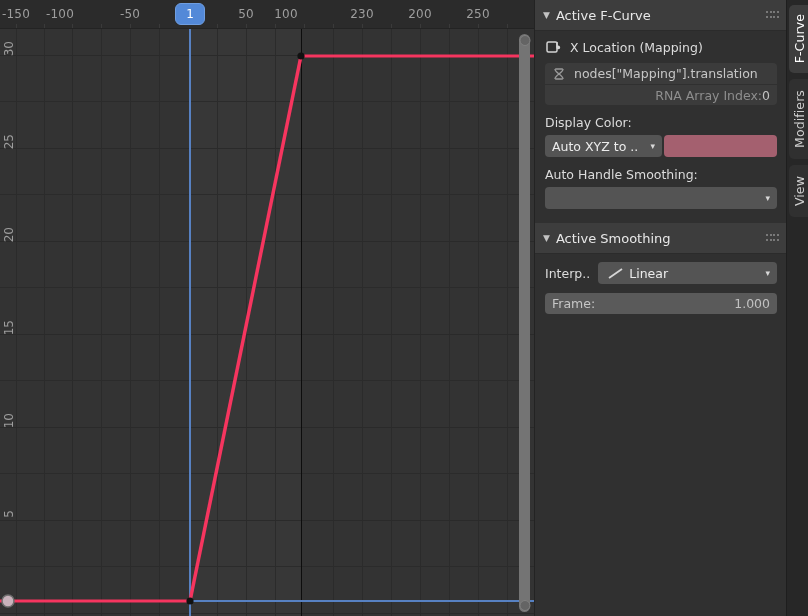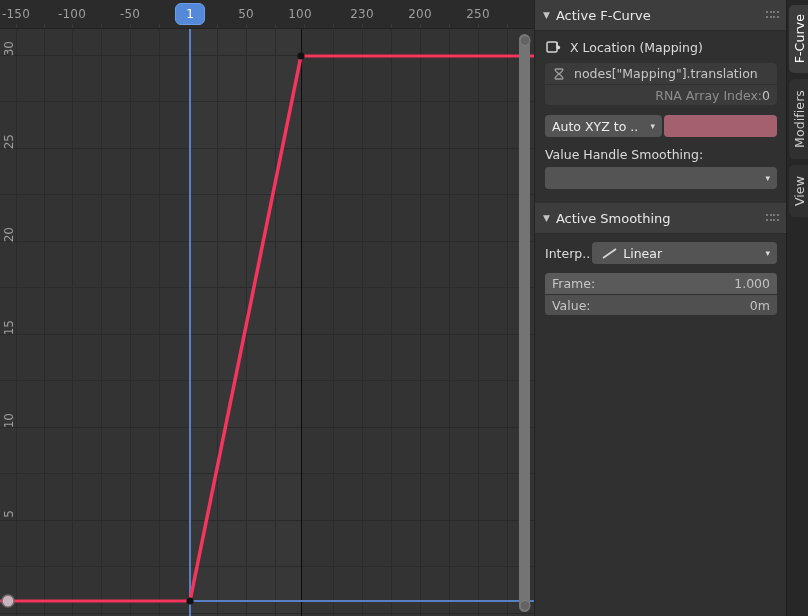--- a/index.html
+++ b/index.html
@@ -282,21 +282,21 @@
   .row2 { display: flex; gap: 2px; margin-bottom: 10px; }
   .color-swatch {
     flex: 1;
     height: 22px;
     border-radius: 4px;
     background: #a4606f;
   }
   .inline-row {
     display: flex;
     align-items: center;
-    gap: 2px;
+    gap: 8px;
     margin-bottom: 9px;
   }
   .inline-label {
     font-size: 12.5px;
     color: #dcdcdc;
     white-space: nowrap;
   }
   .interp-icon {
     width: 22px;
     height: 16px;
@@ -425,24 +425,24 @@
       <div class="ruler-minor" style="left:304px"></div>
       <div class="ruler-minor" style="left:333px"></div>
       <div class="ruler-minor" style="left:362px"></div>
       <div class="ruler-minor" style="left:391px"></div>
       <div class="ruler-minor" style="left:420px"></div>
       <div class="ruler-minor" style="left:449px"></div>
       <div class="ruler-minor" style="left:478px"></div>
       <div class="ruler-minor" style="left:507px"></div>
 
       <div class="ruler-tick" style="left:16px">-150</div>
-      <div class="ruler-tick" style="left:72px">-100</div>
+      <div class="ruler-tick" style="left:60px">-100</div>
       <div class="ruler-tick" style="left:130px">-50</div>
       <div class="ruler-tick" style="left:246px">50</div>
-      <div class="ruler-tick" style="left:300px">100</div>
+      <div class="ruler-tick" style="left:286px">100</div>
       <div class="ruler-tick" style="left:362px">230</div>
       <div class="ruler-tick" style="left:420px">200</div>
       <div class="ruler-tick" style="left:478px">250</div>
 
       <div id="current-frame-badge" style="left:190px">1</div>
     </div>
 
     <div id="v-scrollbar">
       <div class="scroll-grab top"></div>
       <div class="scroll-grab bottom"></div>
@@ -489,29 +489,30 @@
             </svg>
           </span>
           <span class="left">nodes["Mapping"].translation</span>
         </div>
         <div class="field disabled">
           <span class="left">RNA Array Index:</span>
           <span class="right">0</span>
         </div>
       </div>
 
+      <div class="label-line">Display Color:</div>
       <div class="row2">
         <div class="dropdown" style="width:117px; flex:0 0 auto;">
           <span>Auto XYZ to ..</span>
           <span class="chev">▾</span>
         </div>
         <div class="color-swatch"></div>
       </div>
 
-      <div class="label-line">Value Handle Smoothing:</div>
+      <div class="label-line">Auto Handle Smoothing:</div>
       <div class="dropdown">
         <span class="chev">▾</span>
       </div>
     </div>
 
     <div class="panel-header" style="margin-top:4px">
       <span class="tri">▼</span>
       <span class="ptitle">Active Smoothing</span>
       <span class="grip">
         <i></i>
@@ -538,24 +539,20 @@
           <span class="chev">▾</span>
         </div>
       </div>
 
 
       <div class="field-stack">
         <div class="field" style="background:#5a5a5a">
           <span class="left">Frame:</span>
           <span class="right">1.000</span>
         </div>
-        <div class="field" style="background:#505050">
-          <span class="left">Value:</span>
-          <span class="right">0m</span>
-        </div>
       </div>
     </div>
   </div>
 
   <div id="tab-strip">
     <div class="vtab active" style="top:5px; height:68px;">
       <span>F-Curve</span>
     </div>
     <div class="vtab" style="top:79px; height:80px;">
       <span>Modifiers</span>

